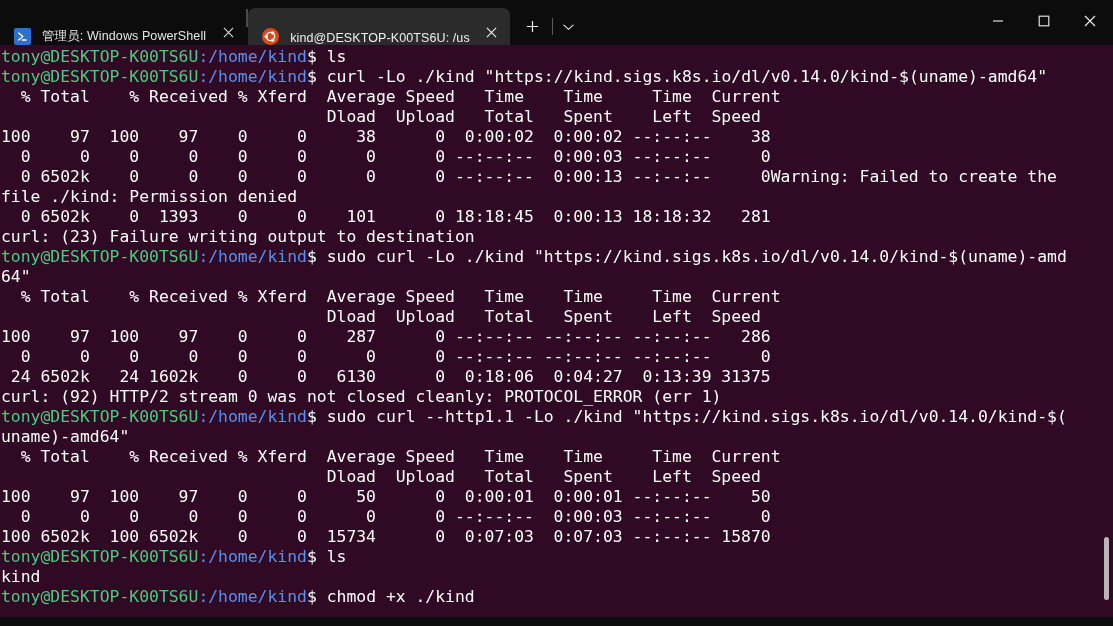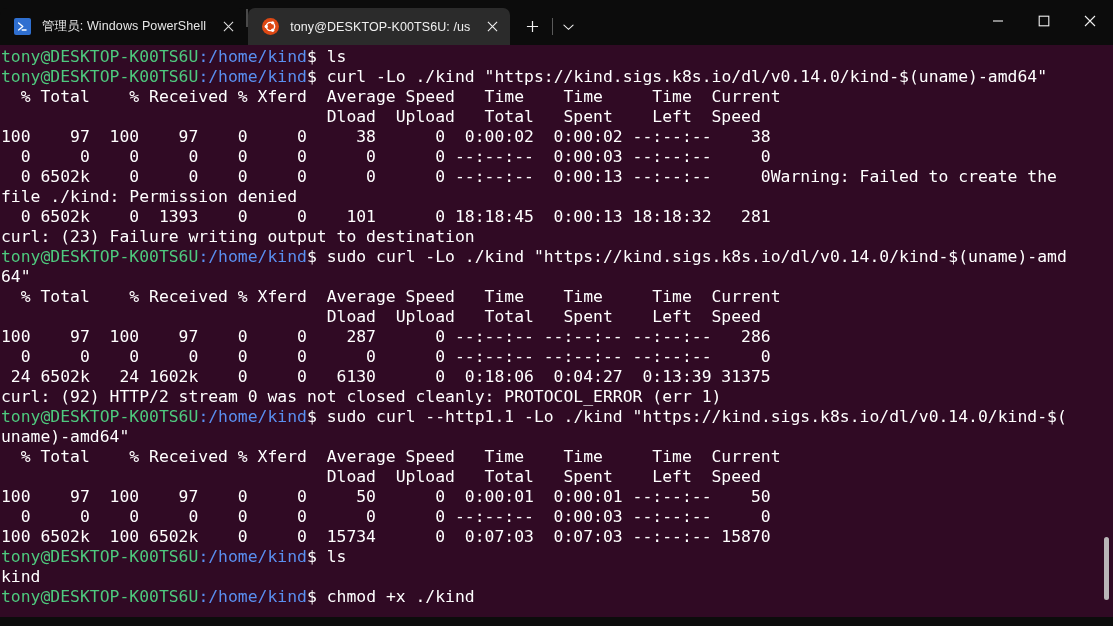--- a/index.html
+++ b/index.html
@@ -25,21 +25,21 @@
   }
   .tabstrip {
     display: flex;
     align-items: flex-end;
     height: 45px;
     flex: 0 0 auto;
   }
   .tab {
     height: 37px;
     display: flex;
-    align-items: center;
+    align-items: flex-end;
     padding: 0 4px 0 14px;
     box-sizing: border-box;
     position: relative;
     border-radius: 7px 7px 0 0;
     margin-bottom: 0;
   }
   .tab.inactive { background: #0c0c0c; }
   .tab.active { background: #2b2b2b; }
 
   .tab-icon {
@@ -228,21 +228,21 @@
     <div class="tab active">
       <span class="tab-icon ico-ubuntu">
         <svg width="15" height="15" viewBox="0 0 24 24">
           <circle cx="12" cy="12" r="6.6" fill="none" stroke="#ffffff" stroke-width="2.3"></circle>
           <circle cx="12" cy="12" r="2.5" fill="#dd4814"></circle>
           <circle cx="5.2" cy="12" r="2.7" fill="#ffffff"></circle>
           <circle cx="15.4" cy="6.1" r="2.7" fill="#ffffff"></circle>
           <circle cx="15.4" cy="17.9" r="2.7" fill="#ffffff"></circle>
         </svg>
       </span>
-      <span class="tab-title">tony@DESKTOP-K00TS6U: /us</span>
+      <span class="tab-title">kind@DESKTOP-K00TS6U: /us</span>
       <span class="tab-close">
         <svg width="11" height="11" viewBox="0 0 12 12">
           <path d="M1 1 L11 11 M11 1 L1 11" stroke="#f0f0f0" stroke-width="1.2" fill="none"></path>
         </svg>
       </span>
     </div>
 
   </div>
 
   <div class="newtab-group">

